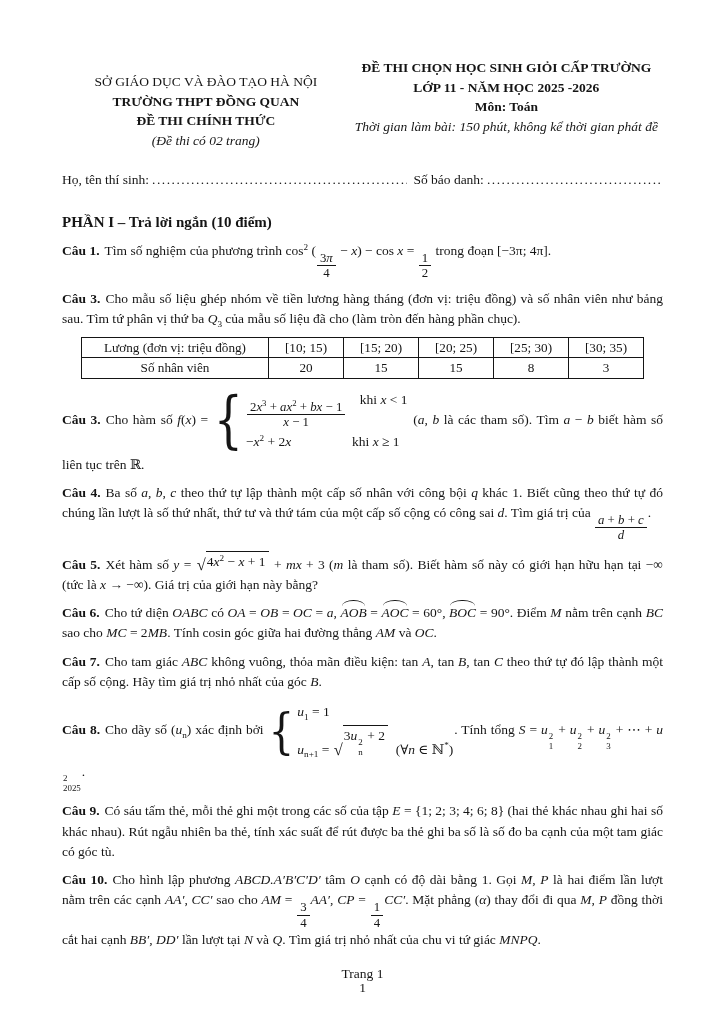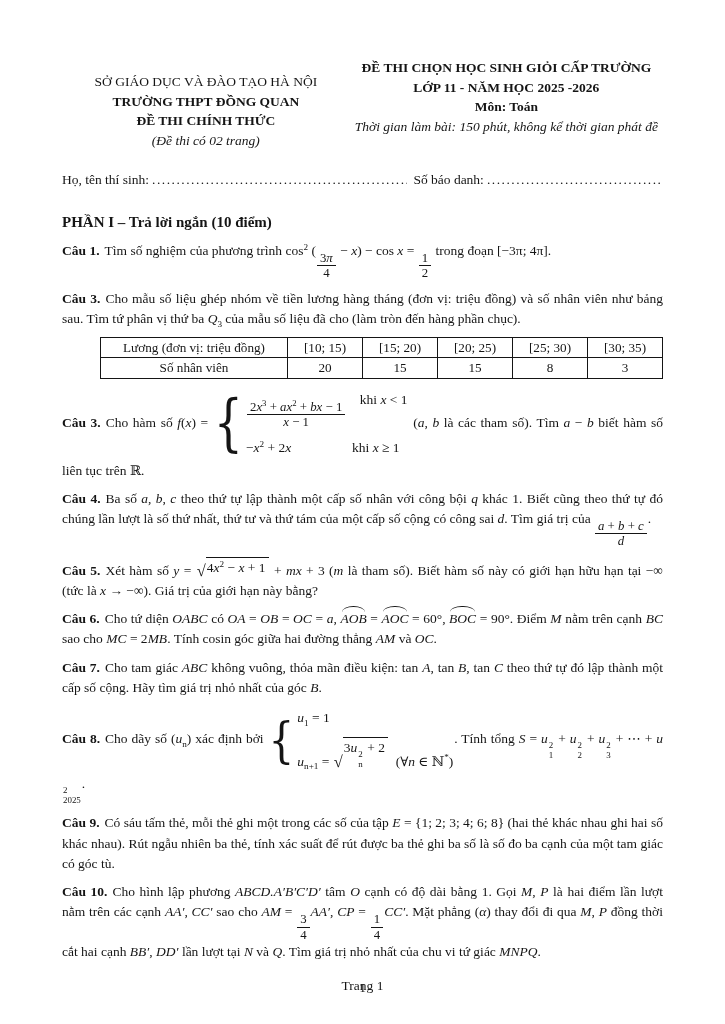--- a/index.html
+++ b/index.html
@@ -41,24 +41,24 @@
   .rdc  { border-top:1px solid #151515; padding:0 3px 0 1px; }
   .ss { display:inline-flex; flex-direction:column; align-items:flex-start;
         font-size:.66em; line-height:1.08; vertical-align:-0.55em; margin:0 1px; }
   .hat { position:relative; display:inline-block; font-style:italic; }
   .hat::before { content:''; position:absolute; left:5%; right:5%; top:-0.26em; height:0.38em;
         border-top:1.3px solid #151515; border-radius:50% 50% 0 0 / 100% 100% 0 0; }
   .cases { display:inline-flex; align-items:center; vertical-align:middle; margin:2px 1px; }
   .brace { font-family:"DejaVu Serif",serif; font-size:300%; line-height:.9; margin-right:3px;
            transform:scaleY(1.2); transform-origin:center; font-weight:400; }
   .q-tall .brace { font-size:340%; transform:scaleY(1.35); }
-  .crows { display:inline-flex; flex-direction:column; align-items:flex-start; gap:9px; text-align:left; }
+  .crows { display:inline-flex; flex-direction:column; align-items:flex-start; gap:3px; text-align:left; }
   .crow  { display:inline-block; }
   
-  .table-wrap { display:flex; justify-content:flex-end; margin:7px 0 9px 0; }
+  .table-wrap { display:flex; justify-content:center; margin:7px 0 9px 0; }
   table { border-collapse:collapse; }
   td { border:1px solid #151515; text-align:center; padding:0px 8px; font-size:13.2px; line-height:1.45; }
   td.first { min-width:170px; }
   td.narrow { min-width:58px; }
   
   .page-footer { text-align:center; margin-top:14px; }
   .page-number { position:absolute; left:0; right:0; bottom:26px; text-align:center; }
 </style>
 </head>
 <body>

